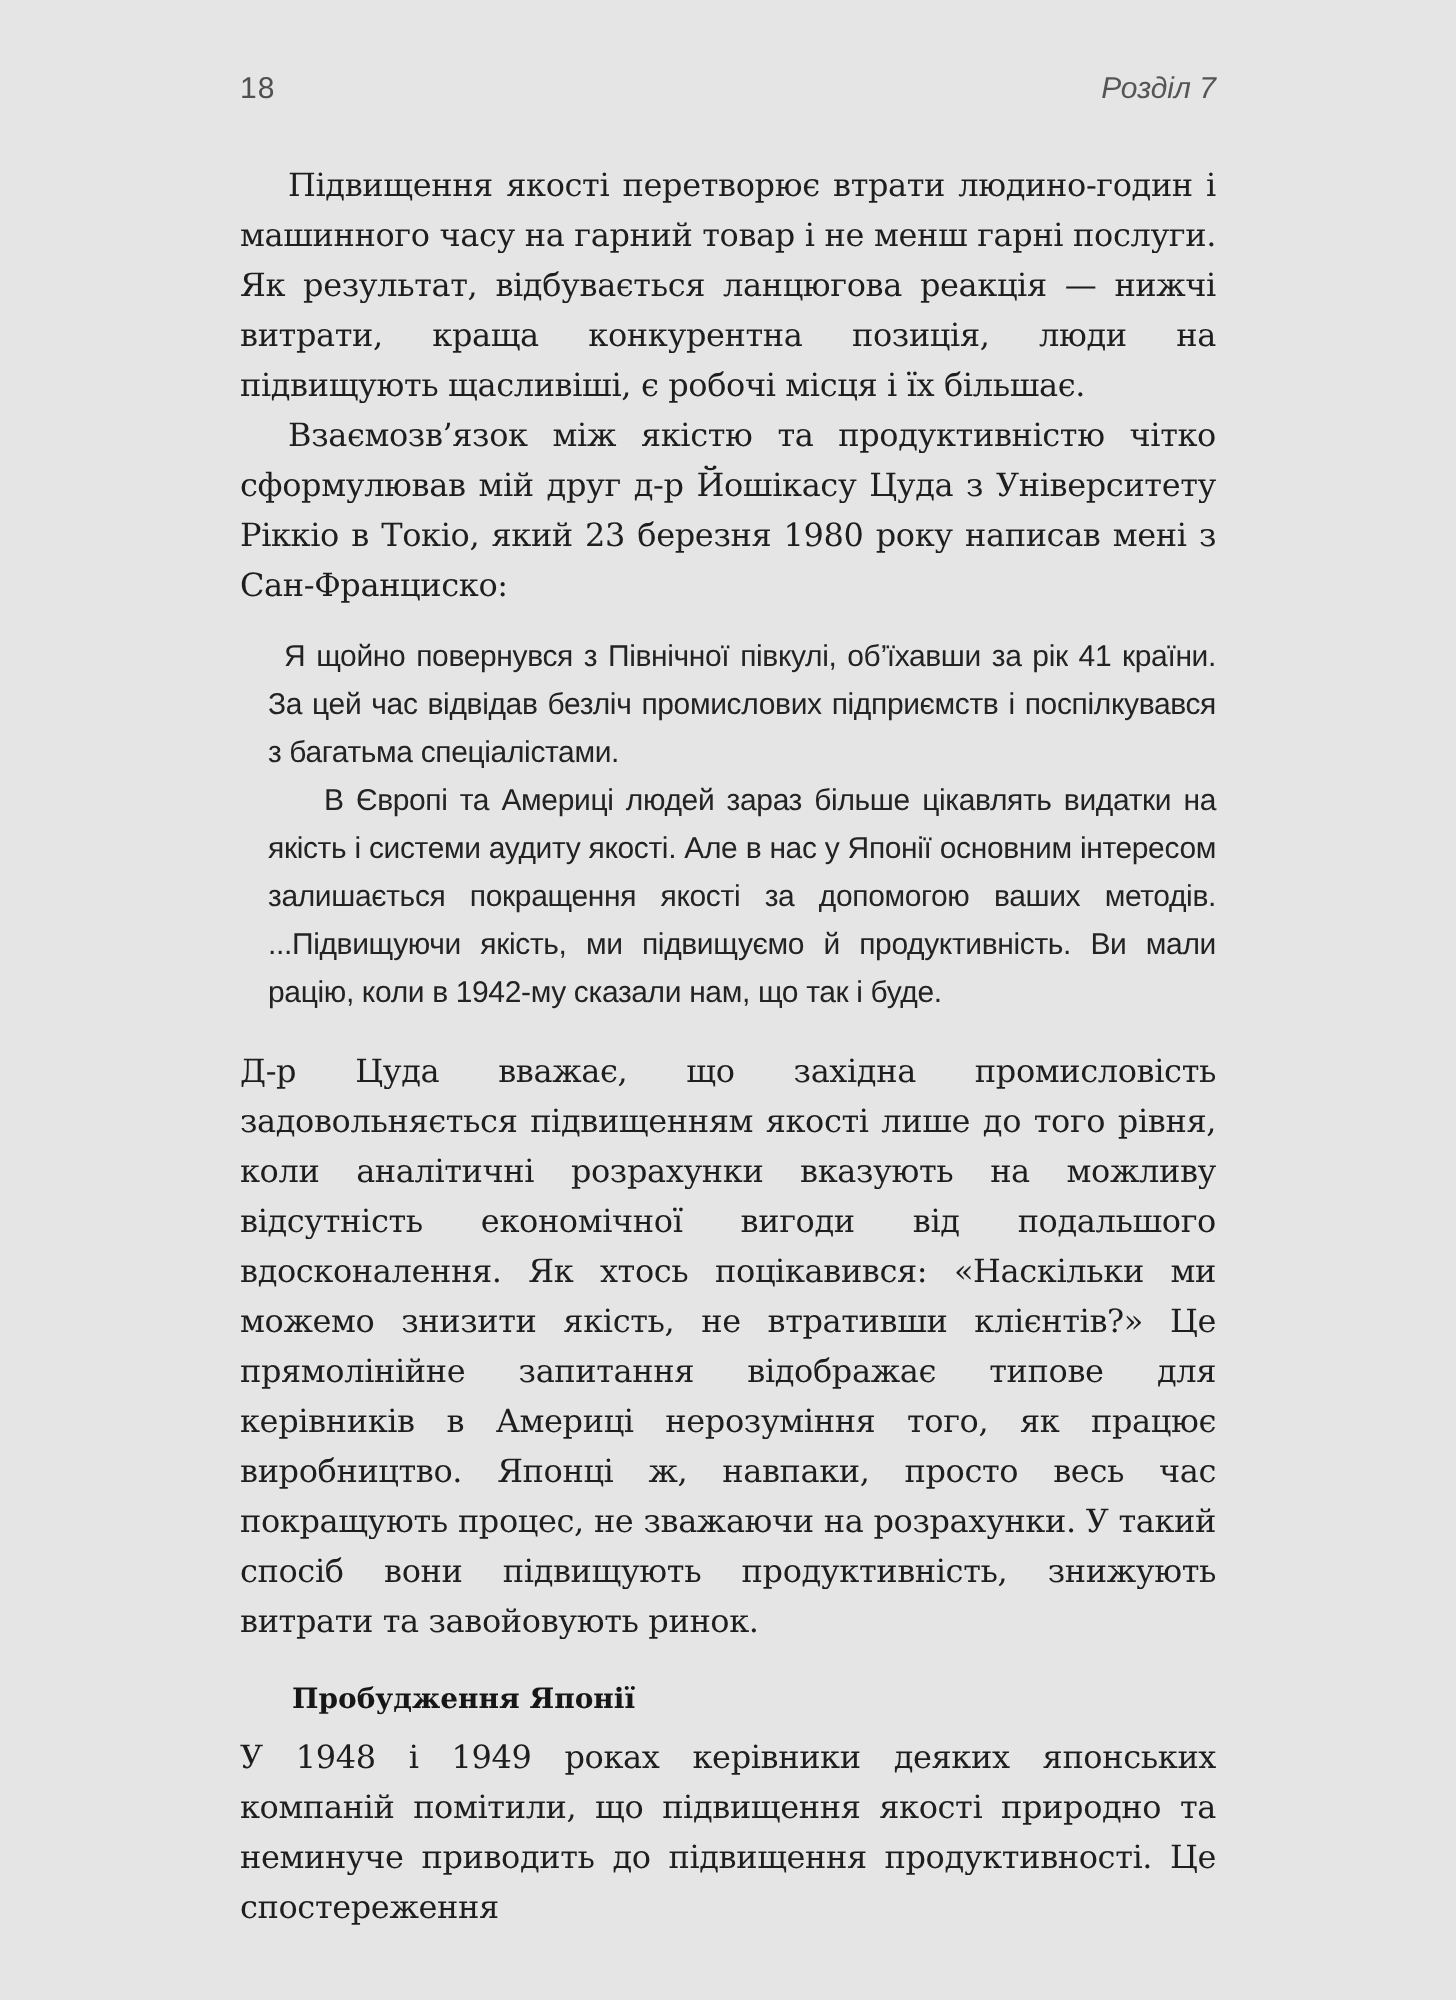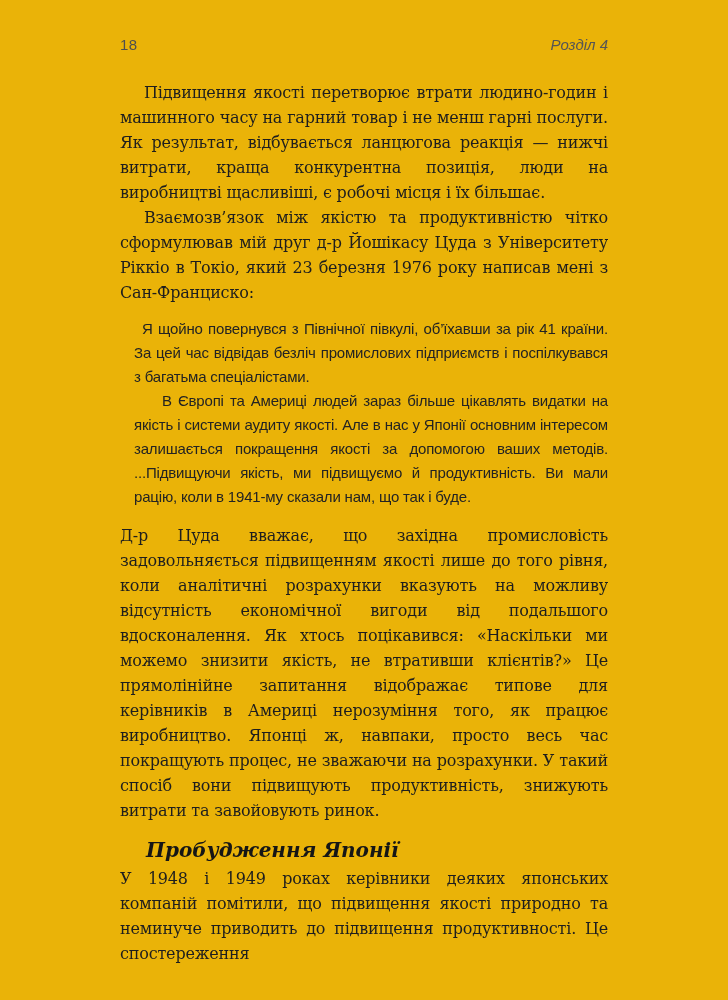--- a/index.html
+++ b/index.html
@@ -4,21 +4,21 @@
 <style>
   html, body {
     margin: 0;
     padding: 0;
     background: #ffffff;
   }
   .page {
     position: relative;
     width: 728px;
     height: 1000px;
-    background: #eab308;
+    background: #e5e5e5;
     overflow: hidden;
     font-family: "DejaVu Serif", serif;
   }
   .content {
     position: absolute;
     left: 120px;
     top: 36px;
     width: 488px;
   }
   .running-head {
@@ -61,47 +61,46 @@
     text-align: justify;
   }
   .quote-para.q-first {
     text-indent: 8px;
   }
   .quote-para.q-indent {
     text-indent: 28px;
   }
   .section-heading {
     margin: 15px 0 3px 0;
-    font-size: 20px;
+    font-size: 14px;
     line-height: 25px;
     font-weight: bold;
     color: #161616;
     text-indent: 26px;
-    font-style: italic;
   }
 </style>
 </head>
 <body>
 
 <div class="page">
   <div class="content">
 
     <div class="running-head">
       <span class="folio">18</span>
-      <span class="chapter">Розділ 4</span>
+      <span class="chapter">Розділ 7</span>
     </div>
 
 
-    <p class="body-para indent">Підвищення якості перетворює втрати людино-годин і машинного часу на гарний товар і не менш гарні послуги. Як результат, відбувається ланцюгова реакція — нижчі витрати, краща конкурентна позиція, люди на виробництві щасливіші, є робочі місця і їх більшає.</p>
+    <p class="body-para indent">Підвищення якості перетворює втрати людино-годин і машинного часу на гарний товар і не менш гарні послуги. Як результат, відбувається ланцюгова реакція — нижчі витрати, краща конкурентна позиція, люди на підвищують щасливіші, є робочі місця і їх більшає.</p>
 
-    <p class="body-para indent">Взаємозв’язок між якістю та продуктивністю чітко сформулював мій друг д-р Йошікасу Цуда з Університету Ріккіо в Токіо, який 23 березня 1976 року написав мені з Сан-Франциско:</p>
+    <p class="body-para indent">Взаємозв’язок між якістю та продуктивністю чітко сформулював мій друг д-р Йошікасу Цуда з Університету Ріккіо в Токіо, який 23 березня 1980 року написав мені з Сан-Франциско:</p>
 
     <div class="quote-block">
       <p class="quote-para q-first">Я щойно повернувся з Північної півкулі, об’їхавши за рік 41 країни. За цей час відвідав безліч промислових підприємств і поспілкувався з багатьма спеціалістами.</p>
-      <p class="quote-para q-indent">В Європі та Америці людей зараз більше цікавлять видатки на якість і системи аудиту якості. Але в нас у Японії основним інтересом залишається покращення якості за допомогою ваших методів. ...Підвищуючи якість, ми підвищуємо й продуктивність. Ви мали рацію, коли в 1941-му сказали нам, що так і буде.</p>
+      <p class="quote-para q-indent">В Європі та Америці людей зараз більше цікавлять видатки на якість і системи аудиту якості. Але в нас у Японії основним інтересом залишається покращення якості за допомогою ваших методів. ...Підвищуючи якість, ми підвищуємо й продуктивність. Ви мали рацію, коли в 1942-му сказали нам, що так і буде.</p>
     </div>
 
     <p class="body-para">Д-р Цуда вважає, що західна промисловість задовольняється підвищенням якості лише до того рівня, коли аналітичні розрахунки вказують на можливу відсутність економічної вигоди від подальшого вдосконалення. Як хтось поцікавився: «Наскільки ми можемо знизити якість, не втративши клієнтів?» Це прямолінійне запитання відображає типове для керівників в Америці нерозуміння того, як працює виробництво. Японці ж, навпаки, просто весь час покращують процес, не зважаючи на розрахунки. У такий спосіб вони підвищують продуктивність, знижують витрати та завойовують ринок.</p>
 
     <h2 class="section-heading">Пробудження Японії</h2>
 
     <p class="body-para">У 1948 і 1949 роках керівники деяких японських компаній помітили, що підвищення якості природно та неминуче приводить до підвищення продуктивності. Це спостереження</p>
 
   </div>
 </div>

